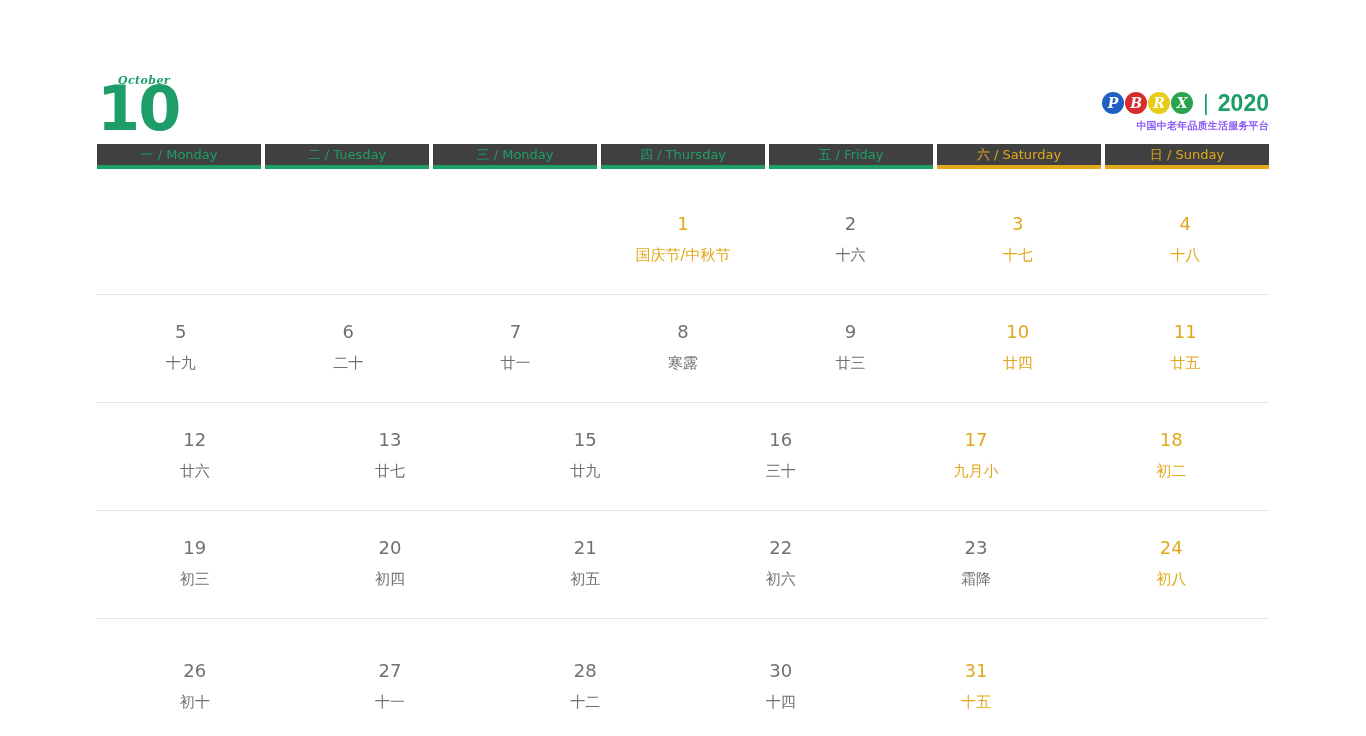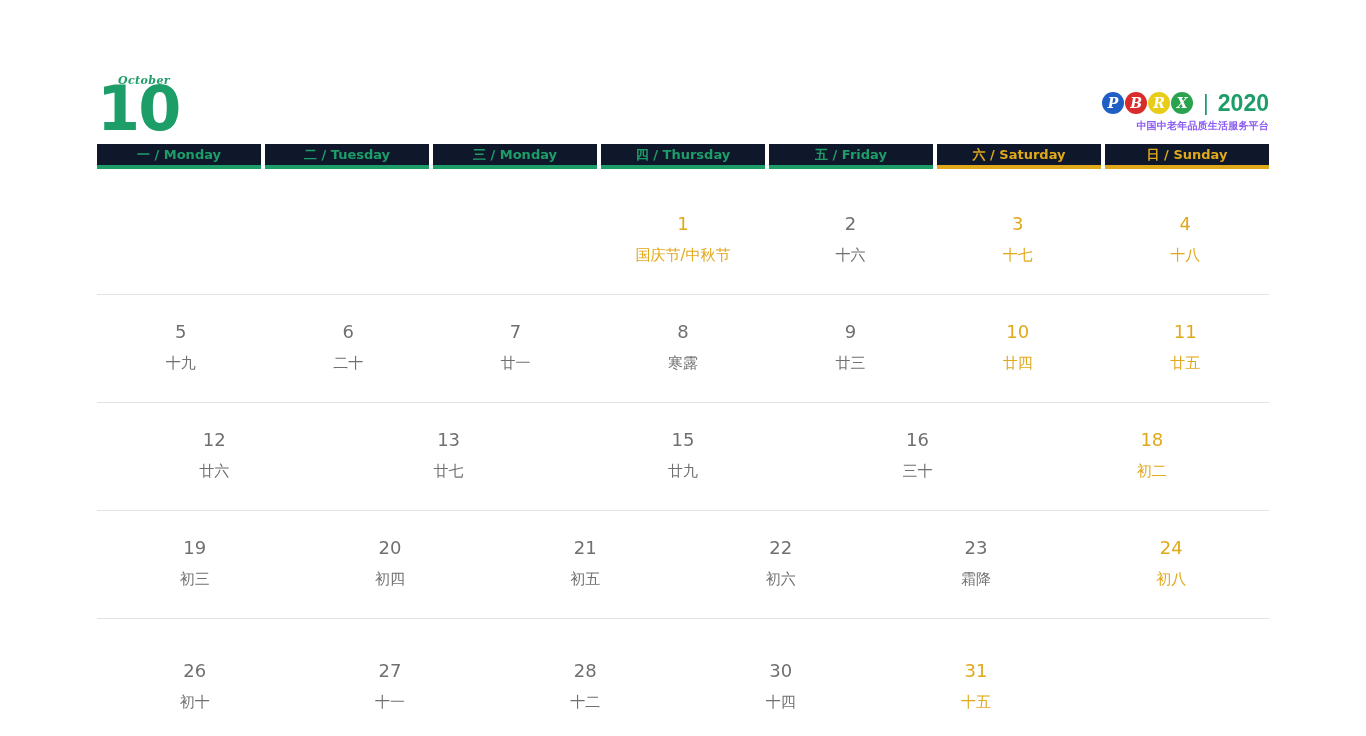--- a/index.html
+++ b/index.html
@@ -114,31 +114,30 @@
   .weekhead {
     position: absolute;
     left: 97px;
     top: 144px;
     width: 1172px;
     height: 25px;
     display: flex;
   }
   .weekhead-cell {
     flex: 1 1 0;
-    background: #0f172a;
+    background: #404040;
     margin-right: 4px;
     position: relative;
     display: flex;
     align-items: center;
     justify-content: center;
     font-size: 13px;
     color: #1d9e69;
     font-family: "DejaVu Sans", sans-serif;
     height: 21px;
-    font-weight: bold;
   }
   .weekhead-cell:last-child { margin-right: 0; }
   .weekhead-cell::after {
     content: "";
     position: absolute;
     left: 0; right: 0; bottom: -4px;
     height: 4px;
     background: #1d9e69;
   }
   .weekhead-cell.weekend { color: #e0a81b; }
@@ -305,20 +304,24 @@
         </div>
         <div class="day-cell">
           <div class="day-num">15</div>
           <div class="day-sub">廿九</div>
         </div>
         <div class="day-cell">
           <div class="day-num">16</div>
           <div class="day-sub">三十</div>
         </div>
         <div class="day-cell gold">
+          <div class="day-num">17</div>
+          <div class="day-sub">九月小</div>
+        </div>
+        <div class="day-cell gold">
           <div class="day-num">18</div>
           <div class="day-sub">初二</div>
         </div>
       </div>
       <div class="week-row">
         <div class="day-cell">
           <div class="day-num">19</div>
           <div class="day-sub">初三</div>
         </div>
         <div class="day-cell">

